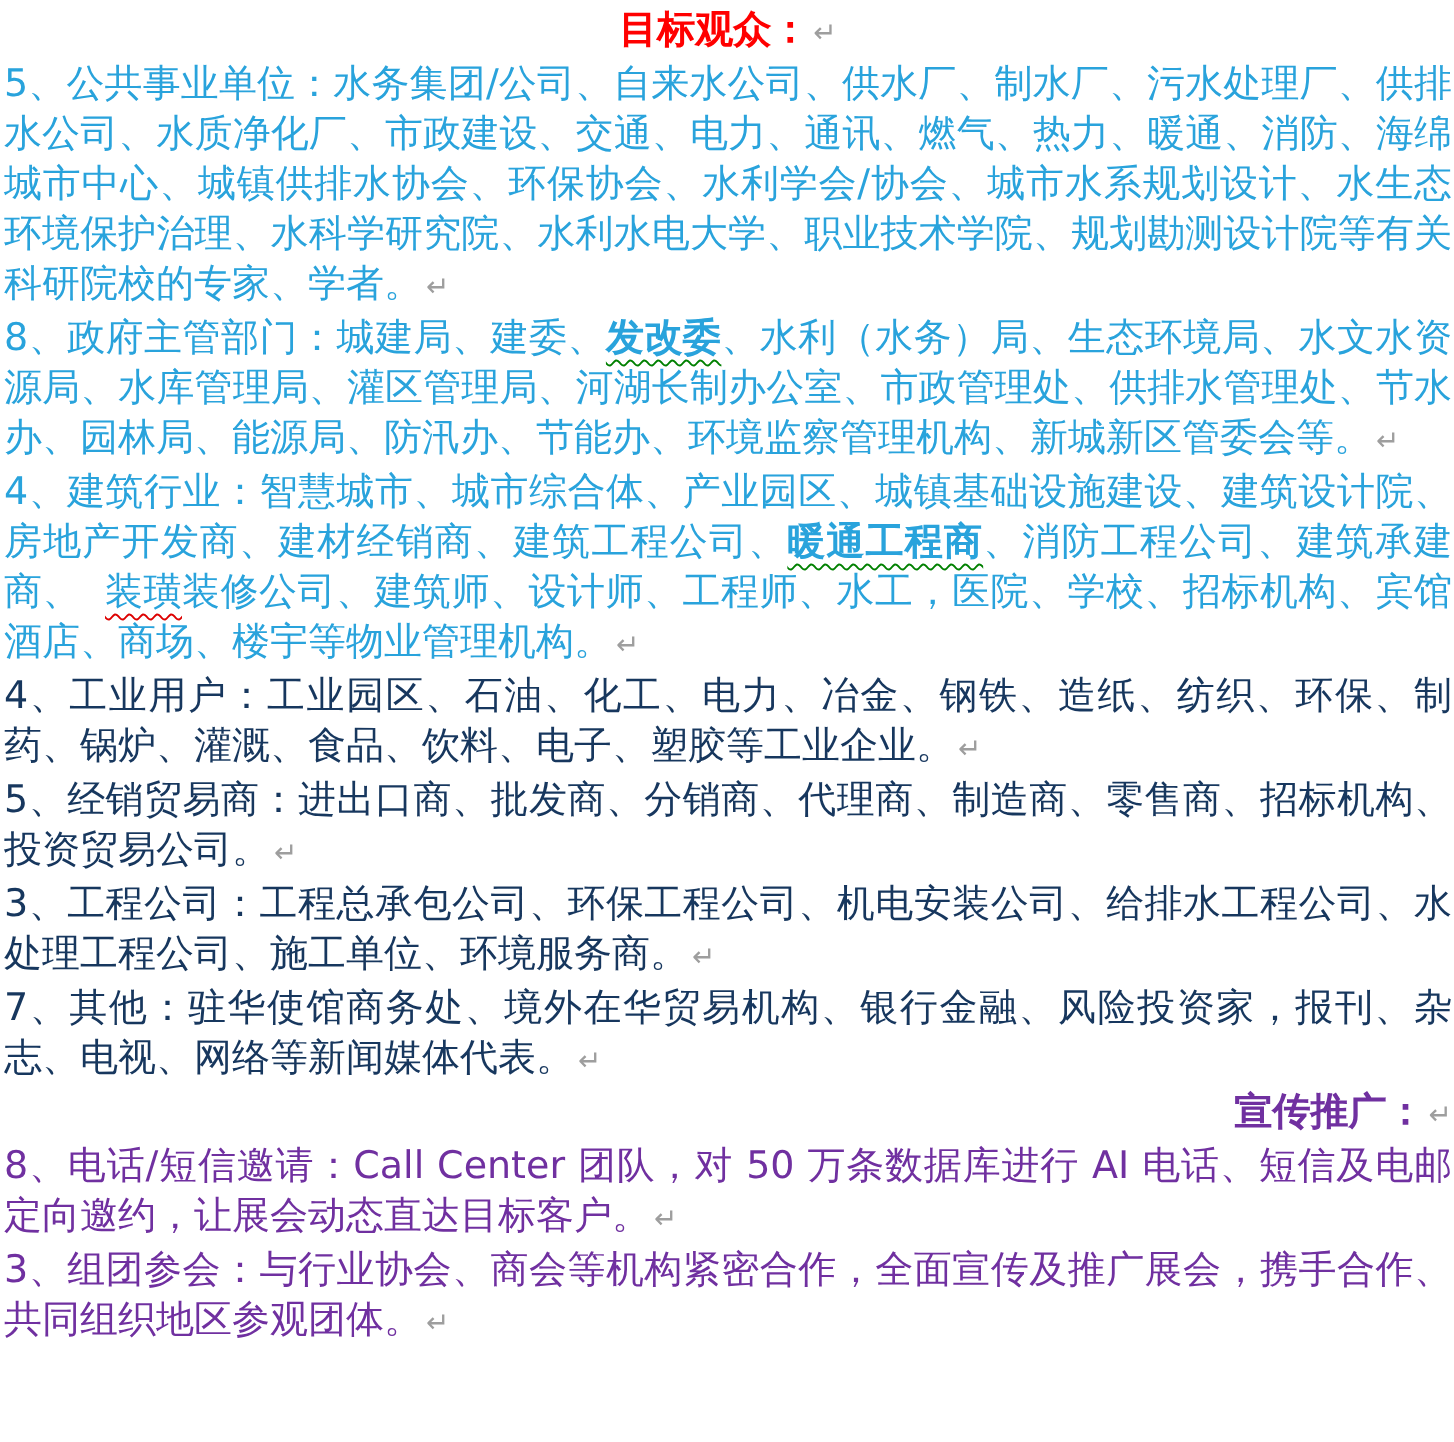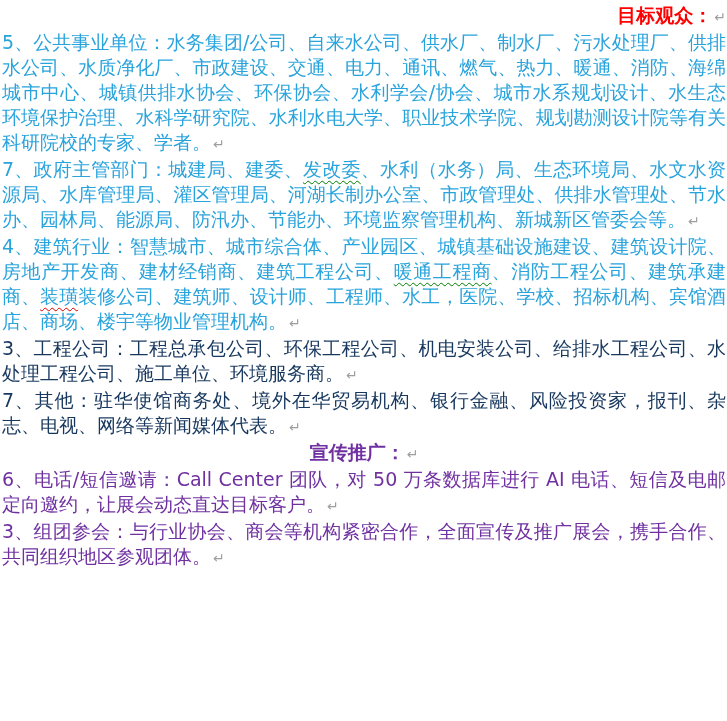--- a/index.html
+++ b/index.html
@@ -6,67 +6,71 @@
   .doc{
     width:727px;
     box-sizing:border-box;
     padding:3px 1px 0 2px;
     font-family:"DejaVu Sans",sans-serif;
     font-size:19px;
     line-height:25px;
     text-align:justify;
   }
   .doc p{margin:0;}
-  .h-red{color:#ff0000;font-weight:bold;text-align:right;}
-  .h-purple{color:#7030a0;font-weight:bold;text-align:center;}
+  .h-red{color:#ff0000;font-weight:bold;text-align:center;}
+  .h-purple{color:#7030a0;font-weight:bold;text-align:right;}
   .t-blue{color:#29a3dc;}
   .t-navy{color:#17375e;}
   .t-purple{color:#7030a0;}
   .wavy-g{
     text-decoration-line:underline;
     text-decoration-style:wavy;
     text-decoration-color:#008000;
     text-decoration-thickness:1px;
     text-underline-offset:4px;
     text-decoration-skip-ink:none;
+    font-weight:bold;
   }
   .wavy-r{
     text-decoration-line:underline;
     text-decoration-style:wavy;
     text-decoration-color:#dd0000;
     text-decoration-thickness:1px;
     text-underline-offset:4px;
     text-decoration-skip-ink:none;
+    margin-left:12px;
   }
   .pmark{
     color:#9e9e9e;
     font-size:14px;
     font-weight:normal;
     padding-left:2px;
   }
 </style>
 </head>
 <body>
 
 <div class="doc">
 
   <p class="h-red"><span>目标观众：</span><span class="pmark">↵</span></p>
 
   <p class="t-blue"><span>5、公共事业单位：水务集团/公司、自来水公司、供水厂、制水厂、污水处理厂、供排水公司、水质净化厂、市政建设、交通、电力、通讯、燃气、热力、暖通、消防、海绵城市中心、城镇供排水协会、环保协会、水利学会/协会、城市水系规划设计、水生态环境保护治理、水科学研究院、水利水电大学、职业技术学院、规划勘测设计院等有关科研院校的专家、学者。</span><span class="pmark">↵</span></p>
 
-  <p class="t-blue"><span>7、政府主管部门：城建局、建委、</span><span class="wavy-g">发改委</span><span>、水利（水务）局、生态环境局、水文水资源局、水库管理局、灌区管理局、河湖长制办公室、市政管理处、供排水管理处、节水办、园林局、能源局、防汛办、节能办、环境监察管理机构、新城新区管委会等。</span><span class="pmark">↵</span></p>
+  <p class="t-blue"><span>8、政府主管部门：城建局、建委、</span><span class="wavy-g">发改委</span><span>、水利（水务）局、生态环境局、水文水资源局、水库管理局、灌区管理局、河湖长制办公室、市政管理处、供排水管理处、节水办、园林局、能源局、防汛办、节能办、环境监察管理机构、新城新区管委会等。</span><span class="pmark">↵</span></p>
 
   <p class="t-blue"><span>4、建筑行业：智慧城市、城市综合体、产业园区、城镇基础设施建设、建筑设计院、房地产开发商、建材经销商、建筑工程公司、</span><span class="wavy-g">暖通工程商</span><span>、消防工程公司、建筑承建商、</span><span class="wavy-r">装璜</span><span>装修公司、建筑师、设计师、工程师、水工，医院、学校、招标机构、宾馆酒店、商场、楼宇等物业管理机构。</span><span class="pmark">↵</span></p>
 
+  <p class="t-navy"><span>4、工业用户：工业园区、石油、化工、电力、冶金、钢铁、造纸、纺织、环保、制药、锅炉、灌溉、食品、饮料、电子、塑胶等工业企业。</span><span class="pmark">↵</span></p>
 
+  <p class="t-navy"><span>5、经销贸易商：进出口商、批发商、分销商、代理商、制造商、零售商、招标机构、投资贸易公司。</span><span class="pmark">↵</span></p>
 
   <p class="t-navy"><span>3、工程公司：工程总承包公司、环保工程公司、机电安装公司、给排水工程公司、水处理工程公司、施工单位、环境服务商。</span><span class="pmark">↵</span></p>
 
   <p class="t-navy"><span>7、其他：驻华使馆商务处、境外在华贸易机构、银行金融、风险投资家，报刊、杂志、电视、网络等新闻媒体代表。</span><span class="pmark">↵</span></p>
 
   <p class="h-purple"><span>宣传推广：</span><span class="pmark">↵</span></p>
 
-  <p class="t-purple"><span>6、电话/短信邀请：Call Center 团队，对 50 万条数据库进行 AI 电话、短信及电邮定向邀约，让展会动态直达目标客户。</span><span class="pmark">↵</span></p>
+  <p class="t-purple"><span>8、电话/短信邀请：Call Center 团队，对 50 万条数据库进行 AI 电话、短信及电邮定向邀约，让展会动态直达目标客户。</span><span class="pmark">↵</span></p>
 
 
   <p class="t-purple"><span>3、组团参会：与行业协会、商会等机构紧密合作，全面宣传及推广展会，携手合作、共同组织地区参观团体。</span><span class="pmark">↵</span></p>
 
 </div>
 
 </body></html>

